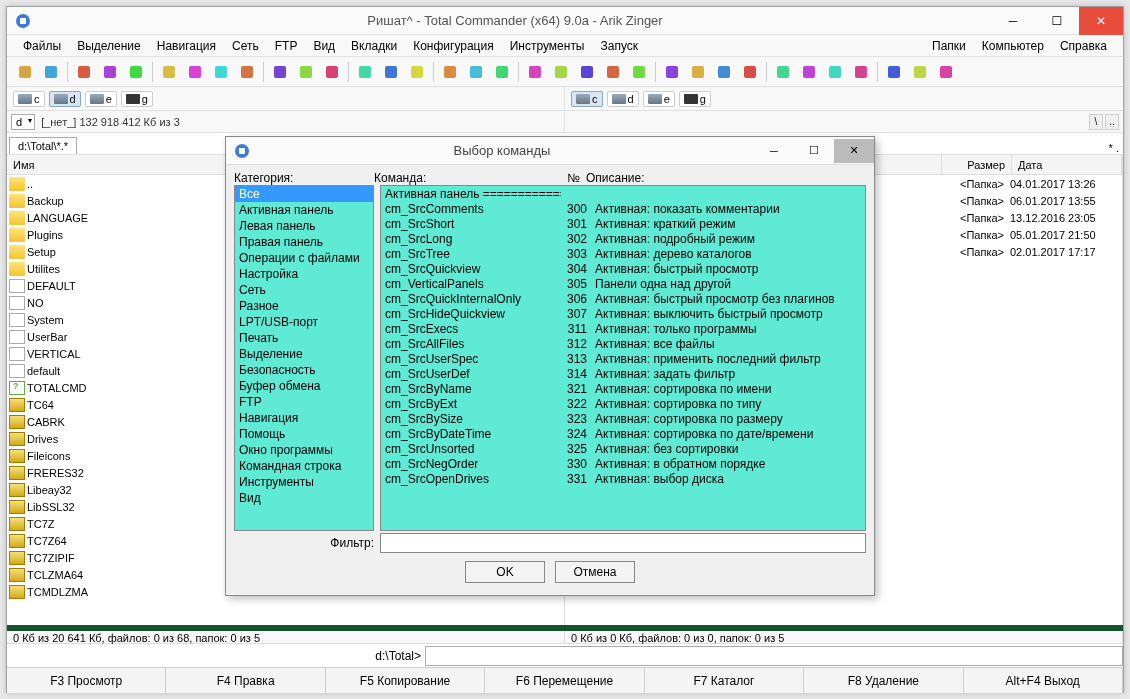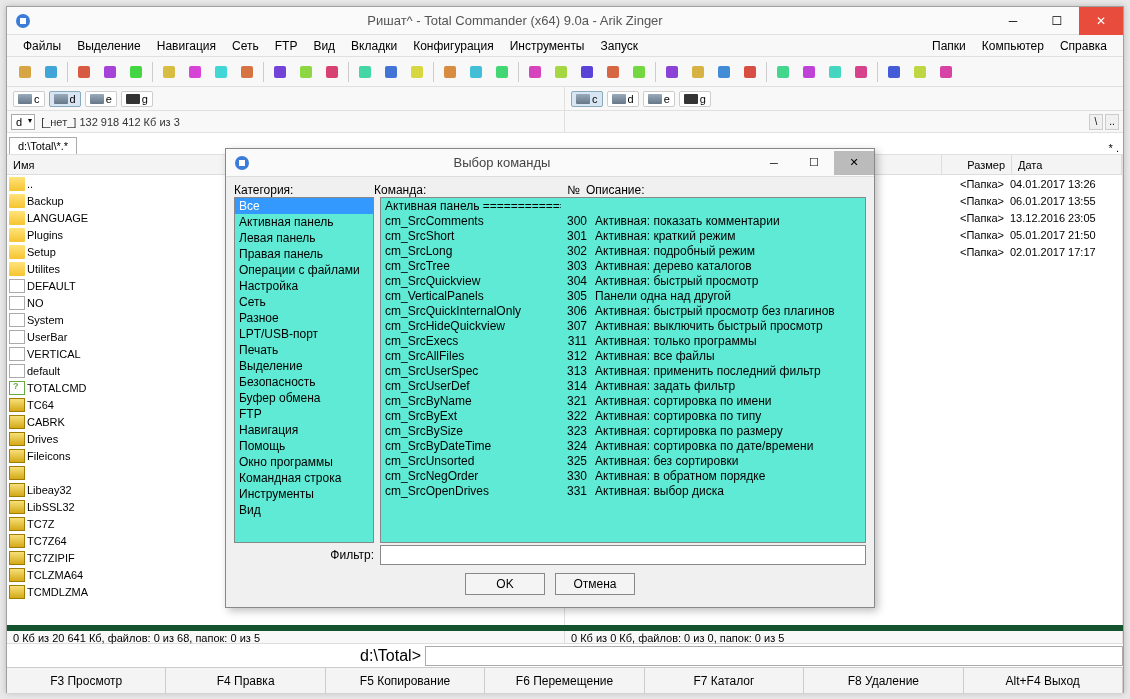--- a/index.html
+++ b/index.html
@@ -51,27 +51,27 @@
 .frow .fsize { width: 70px; text-align: right; font-size: 11px; padding-right: 6px; }
 .frow .fdate { width: 110px; font-size: 11px; }
 .folder-icon { background: linear-gradient(#ffe37a,#f5c431); border-radius: 1px; }
 .file-icon { background: #fff; border: 1px solid #aaa; }
 .archive-icon { background: linear-gradient(#f7e07a,#d4a917); border: 1px solid #a07c00; }
 .chm-icon { background: #fff; border: 1px solid #6a4; position: relative; }
 .chm-icon::after { content: "?"; position: absolute; left: 3px; top: -1px; color: #6a4; font-size: 9px; font-weight: bold; }
 .statusbars { display: flex; height: 18px; border-top: 6px solid #14532d; background: #f8f8f8; }
 .statusbar { width: 50%; padding: 1px 6px; font-size: 11px; border-right: 1px solid #ddd; }
 .cmdline { height: 24px; display: flex; align-items: center; border-top: 1px solid #ddd; }
-.cmdline .prompt { width: 418px; text-align: right; padding-right: 4px; font-size: 16px; }
+.cmdline .prompt { width: 418px; text-align: right; padding-right: 4px; font-size: 12px; }
 .cmdline input { flex: 1; border: 1px solid #aaa; padding: 2px 4px; font-size: 12px; }
 .fnbar { height: 26px; display: flex; border-top: 1px solid #ccc; }
 .fnbtn { flex: 1; display: flex; align-items: center; justify-content: center; border-right: 1px solid #ccc; background: #f4f4f4; cursor: pointer; font-size: 12px; }
 
 
-.dialog { position: absolute; left: 225px; top: 148px; width: 650px; height: 460px; background: #f0f0f0; border: 1px solid #888; box-shadow: 3px 3px 8px rgba(0,0,0,0.25); display: flex; flex-direction: column; }
+.dialog { position: absolute; left: 225px; top: 136px; width: 650px; height: 460px; background: #f0f0f0; border: 1px solid #888; box-shadow: 3px 3px 8px rgba(0,0,0,0.25); display: flex; flex-direction: column; }
 .dlg-title { height: 28px; display: flex; align-items: center; padding: 0 0 0 8px; background: #fafafa; border-bottom: 1px solid #ddd; }
 .dlg-title .t { flex: 1; text-align: center; font-size: 13px; color: #444; }
 .dlg-title .db { width: 40px; height: 24px; display: flex; align-items: center; justify-content: center; cursor: pointer; font-size: 11px; }
 .dlg-title .db.close { background: #bbb; }
 .dlg-body { flex: 1; display: flex; flex-direction: column; padding: 6px 8px; }
 .dlg-hdr { display: flex; font-size: 12px; }
 .dlg-hdr .h1 { width: 140px; }
 .dlg-hdr .h2 { flex: 1; }
 .dlg-hdr .h3 { width: 34px; text-align: right; padding-right: 6px; }
 .dlg-hdr .h4 { width: 280px; }
@@ -469,20 +469,21 @@
           </div>
           <div class="frow">
             <span class="ficon archive-icon"></span>
             <span class="fname">Fileicons</span>
             <span class="fext"></span>
             <span class="fsize"></span>
             <span class="fdate"></span>
           </div>
           <div class="frow">
             <span class="ficon archive-icon"></span>
+            <span class="fname">FRERES32</span>
             <span class="fext"></span>
             <span class="fsize"></span>
             <span class="fdate"></span>
           </div>
           <div class="frow">
             <span class="ficon archive-icon"></span>
             <span class="fname">Libeay32</span>
             <span class="fext"></span>
             <span class="fsize"></span>
             <span class="fdate"></span>

